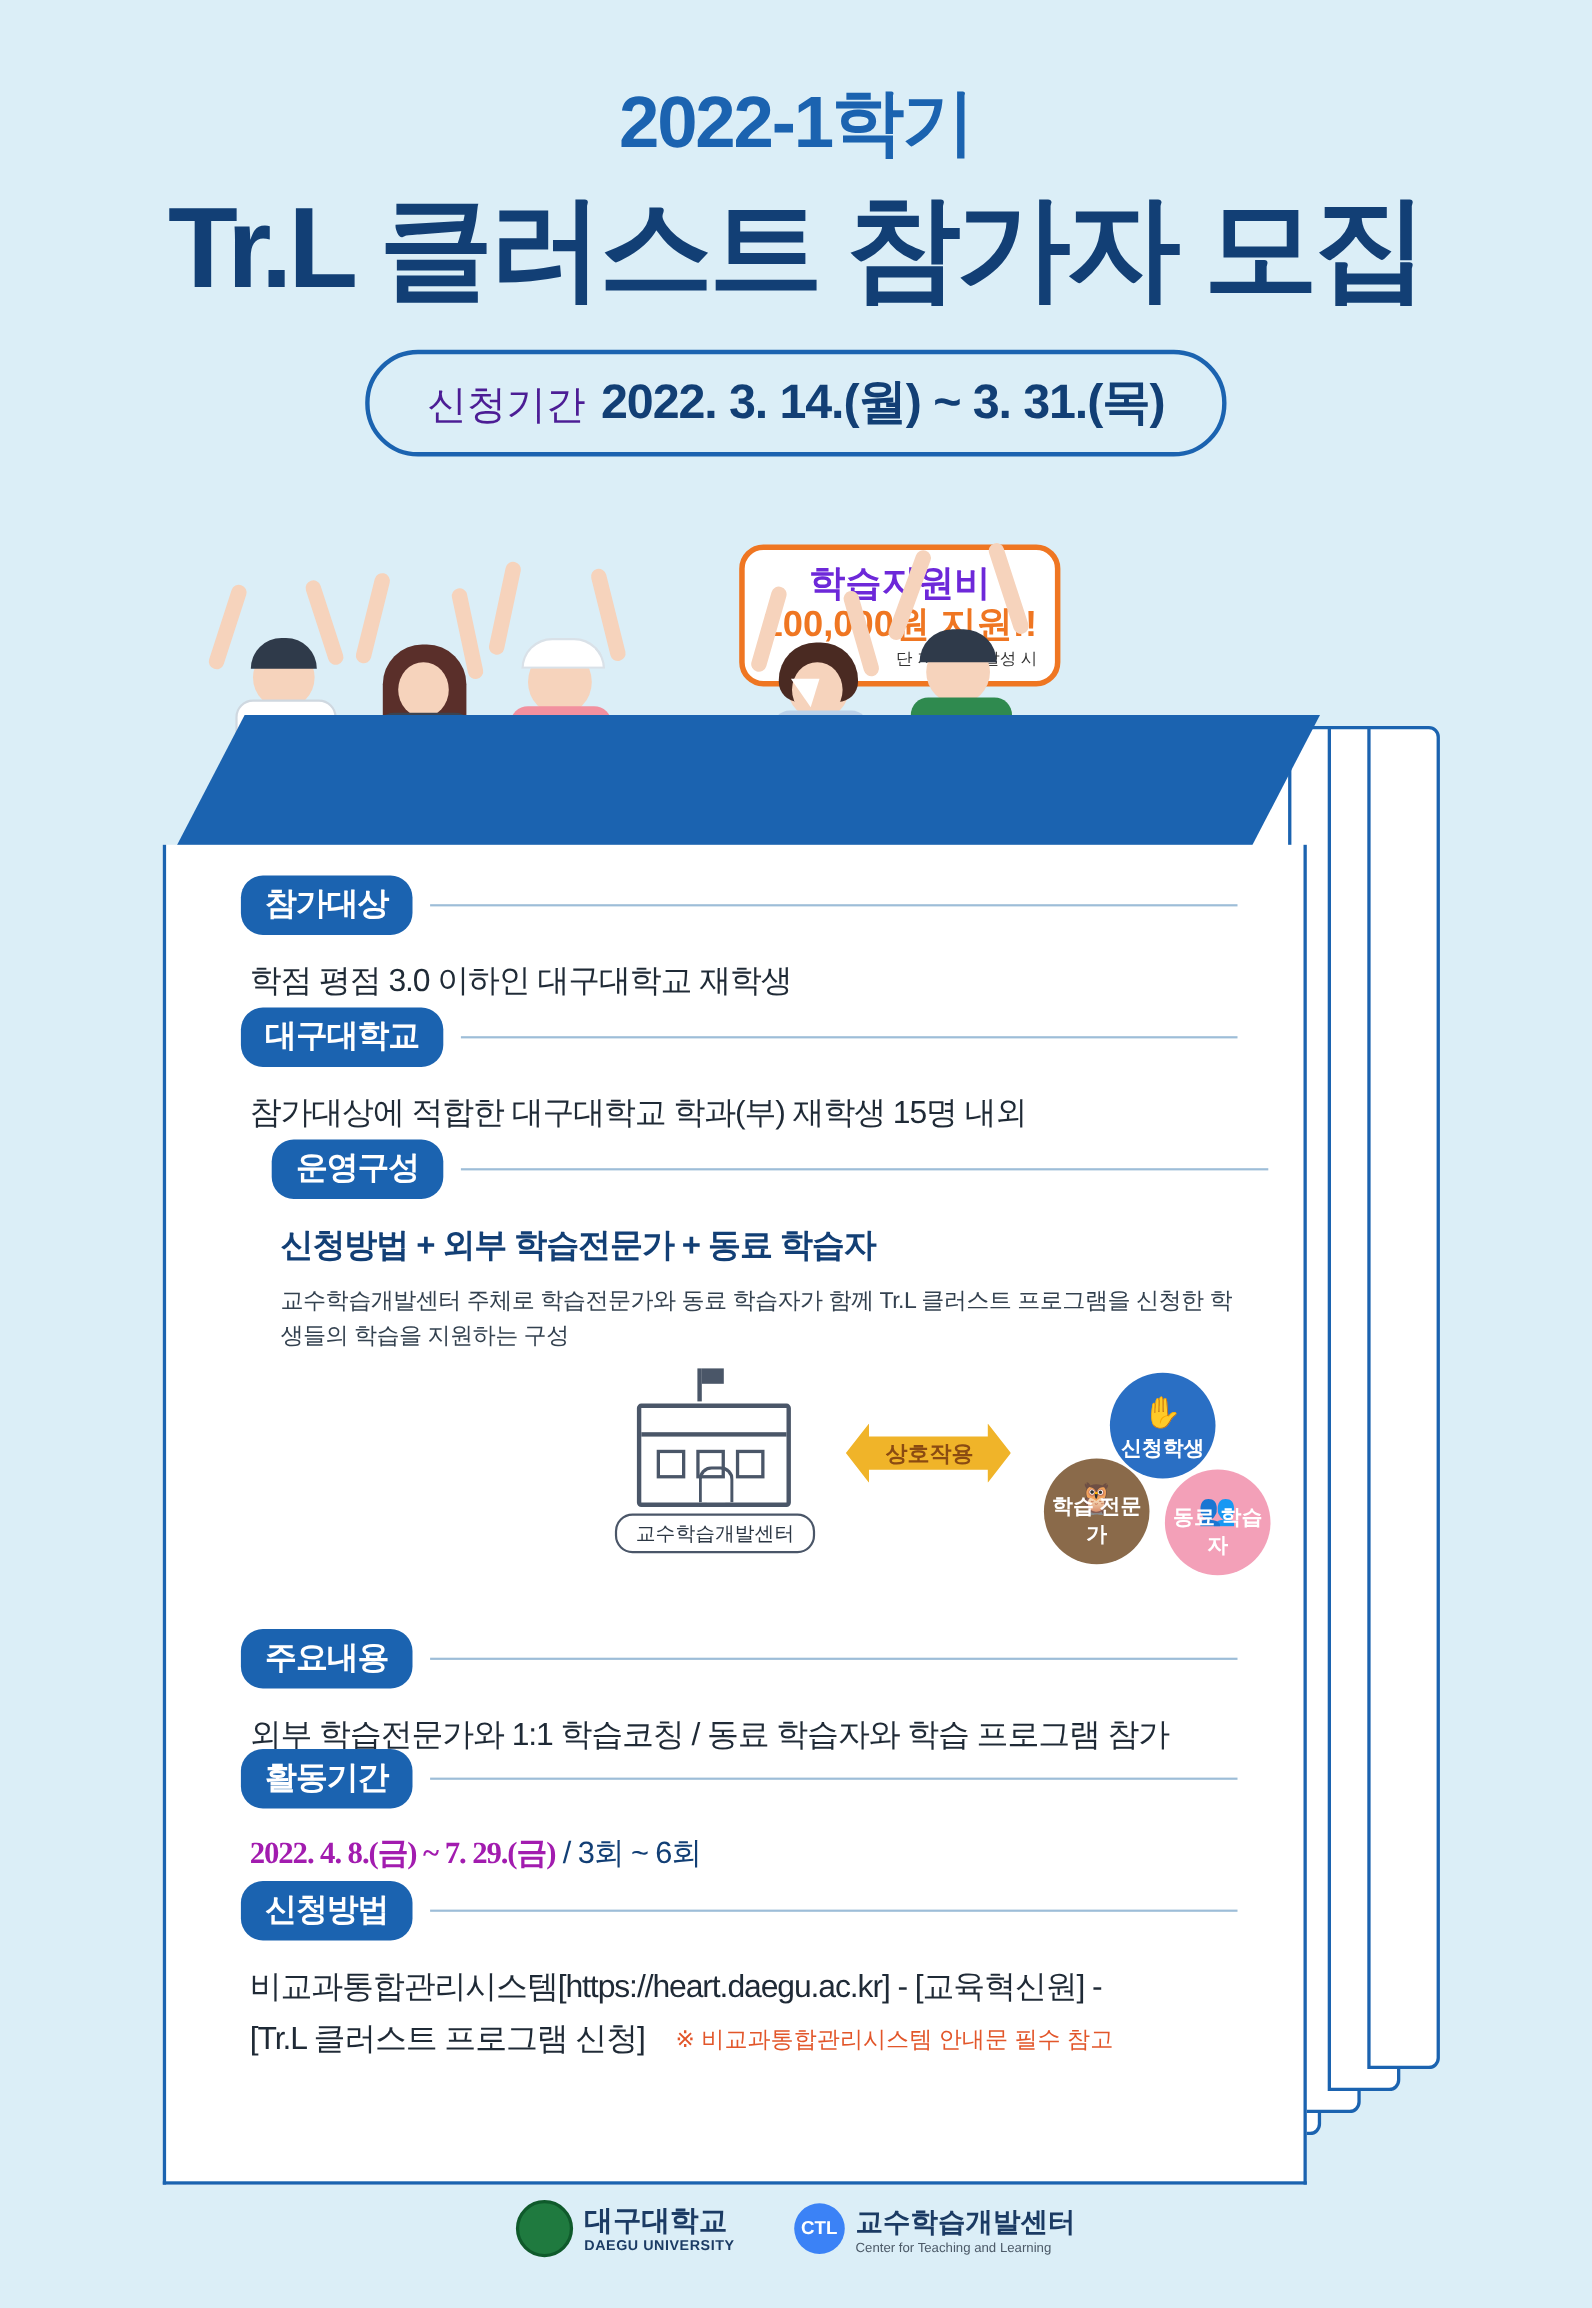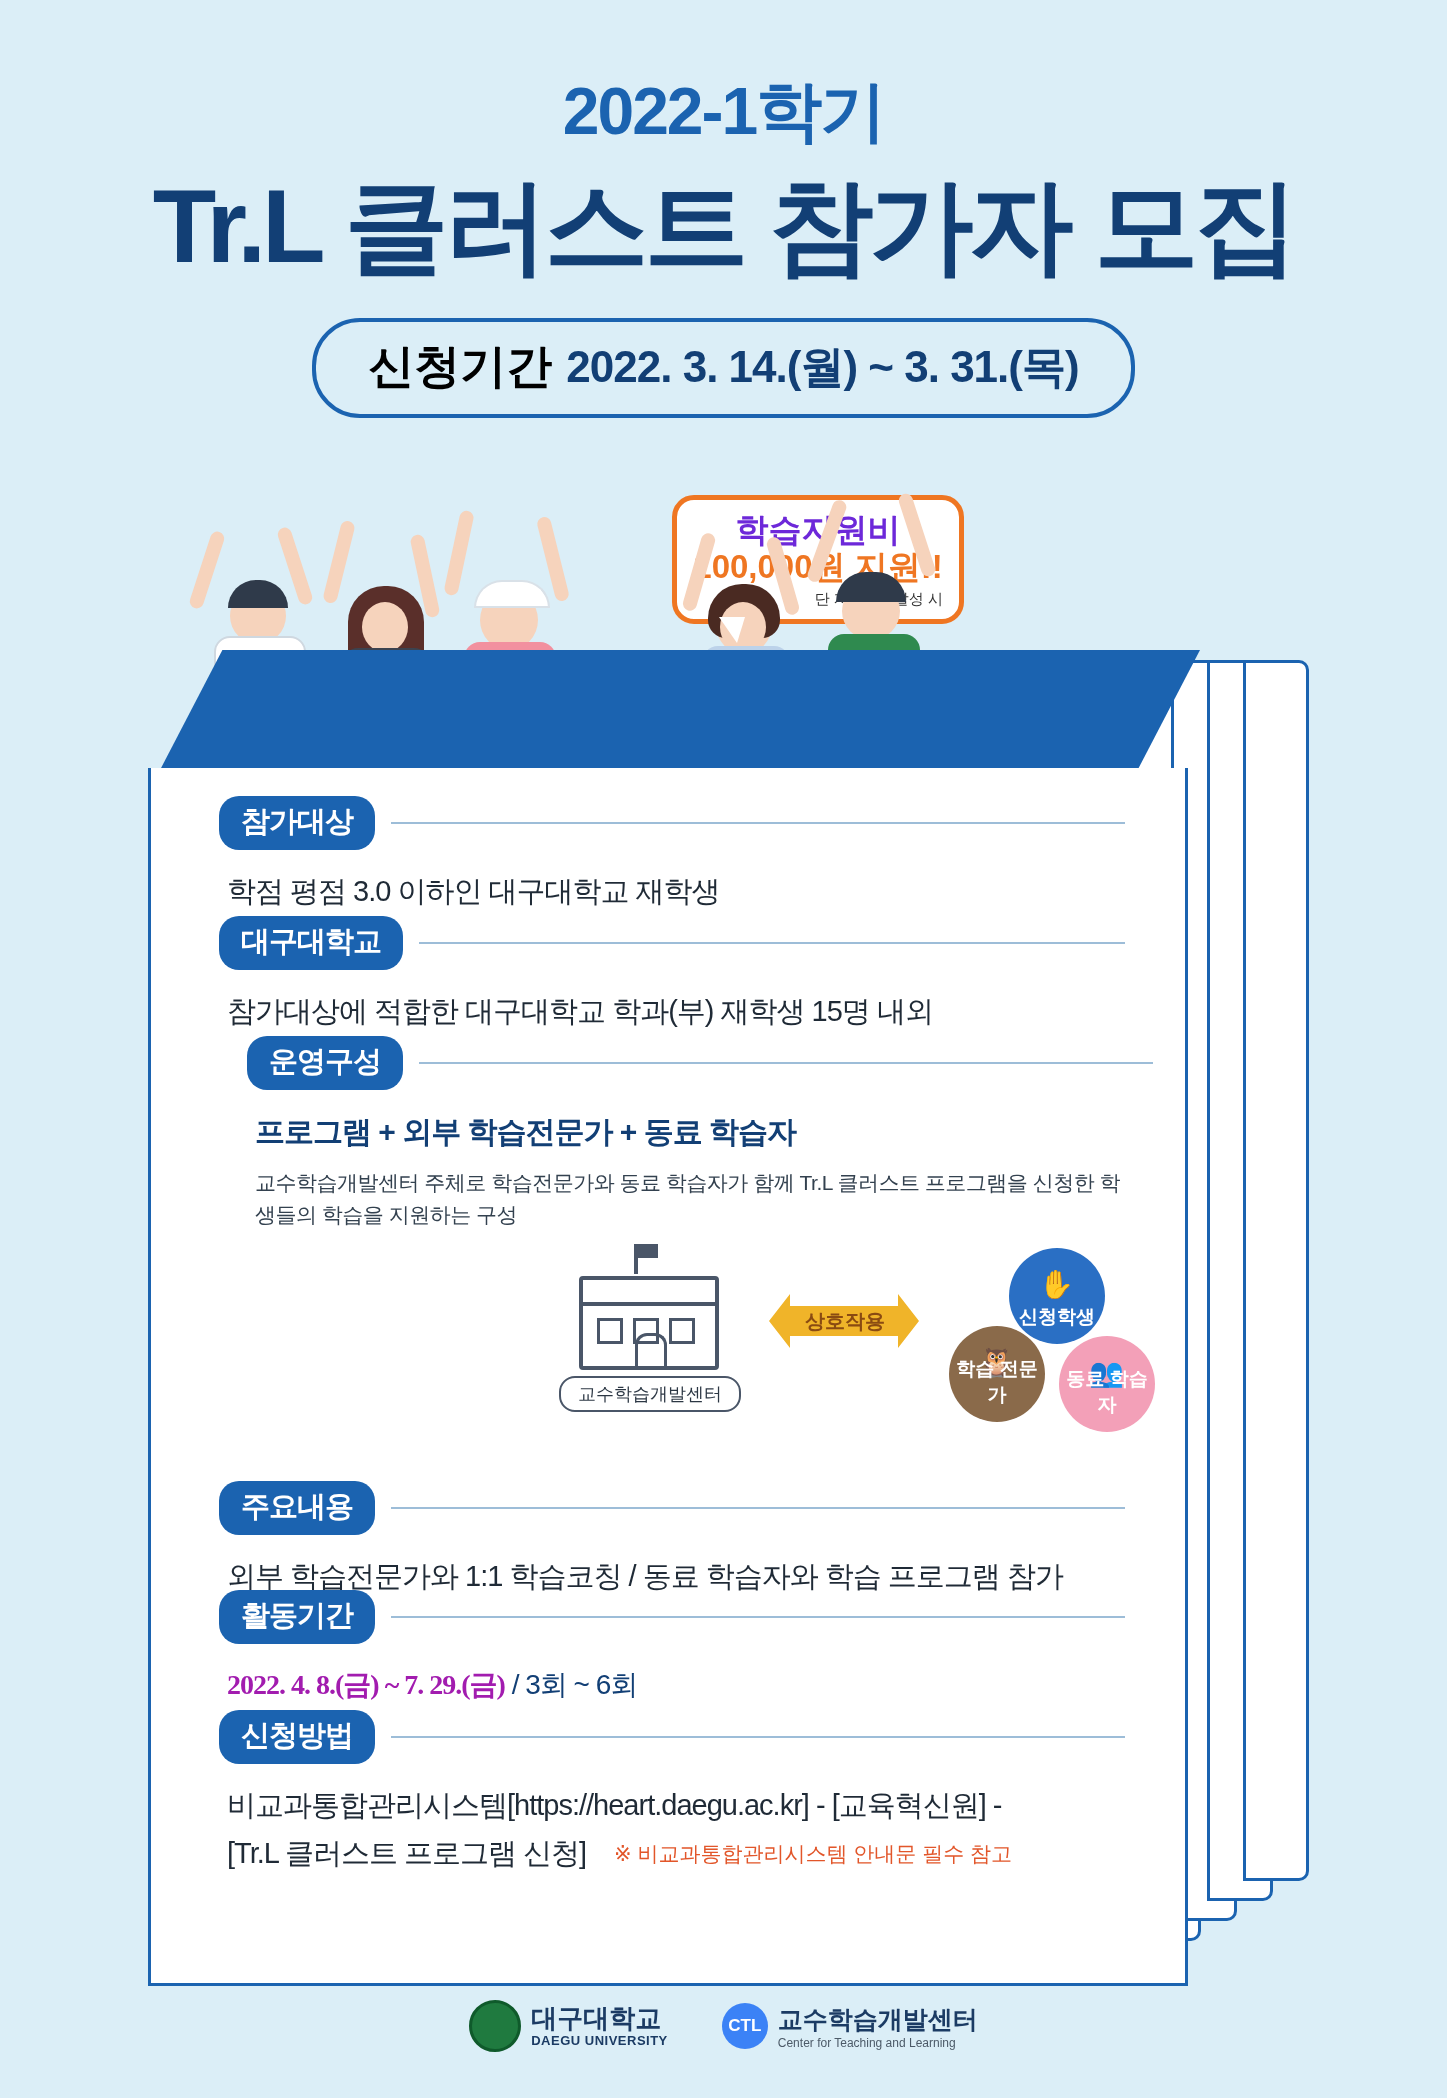--- a/index.html
+++ b/index.html
@@ -35,21 +35,21 @@
     display:flex;justify-content:center;margin-top:40px;
   }
   .period{
     border:4px solid #1b63b0;
     border-radius:48px;
     background:transparent;
     padding:14px 52px 16px 52px;
     display:flex;align-items:baseline;gap:14px;
     color:#123f75;
   }
-  .period .lbl{font-size:46px;font-weight:bold;color:#000000;}
+  .period .lbl{font-size:36px;font-weight:normal;color:#4c1d95;}
   .period .val{font-size:44px;font-weight:bold;color:#123f75;letter-spacing:-1px;}
 
   
   .bubble{
     position:absolute;left:672px;top:495px;width:292px;
     background:#ffffff;border:5px solid #ef7622;border-radius:22px;
     text-align:center;padding:12px 8px 10px 8px;
     box-sizing:border-box;
   }
   .bubble .l1{font-size:33px;font-weight:bold;color:#6d28d9;line-height:1.12;}
@@ -247,21 +247,21 @@
         <span class="rule"></span>
       </div>
       <div class="body1">참가대상에 적합한 대구대학교 학과(부) 재학생 15명 내외</div>
     </div>
 
     <div class="sec" style="top:268px;margin-left:28px;">
       <div class="sechead">
         <span class="pill">운영구성</span>
         <span class="rule"></span>
       </div>
-      <div class="body-blue">프로그램 + 외부 학습전문가 + 동료 학습자</div>
+      <div class="body-blue">신청방법 + 외부 학습전문가 + 동료 학습자</div>
       <div class="body-small">교수학습개발센터 주체로 학습전문가와 동료 학습자가 함께 Tr.L 클러스트 프로그램을 신청한 학생들의 학습을 지원하는 구성</div>
 
       <div class="diagram">
         <div class="flag"></div>
         <div class="school">
           <div class="roofline"></div>
           <div class="win w1"></div>
             <div class="win w2"></div>
             <div class="win w3"></div>
           <div class="door"></div>

